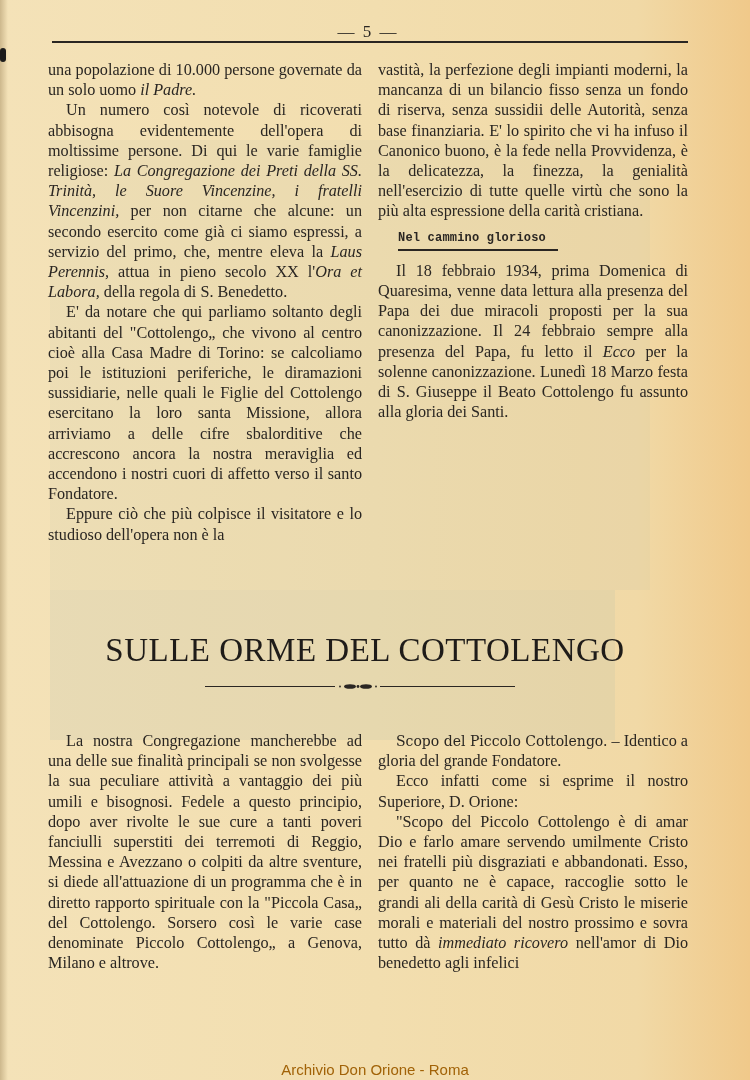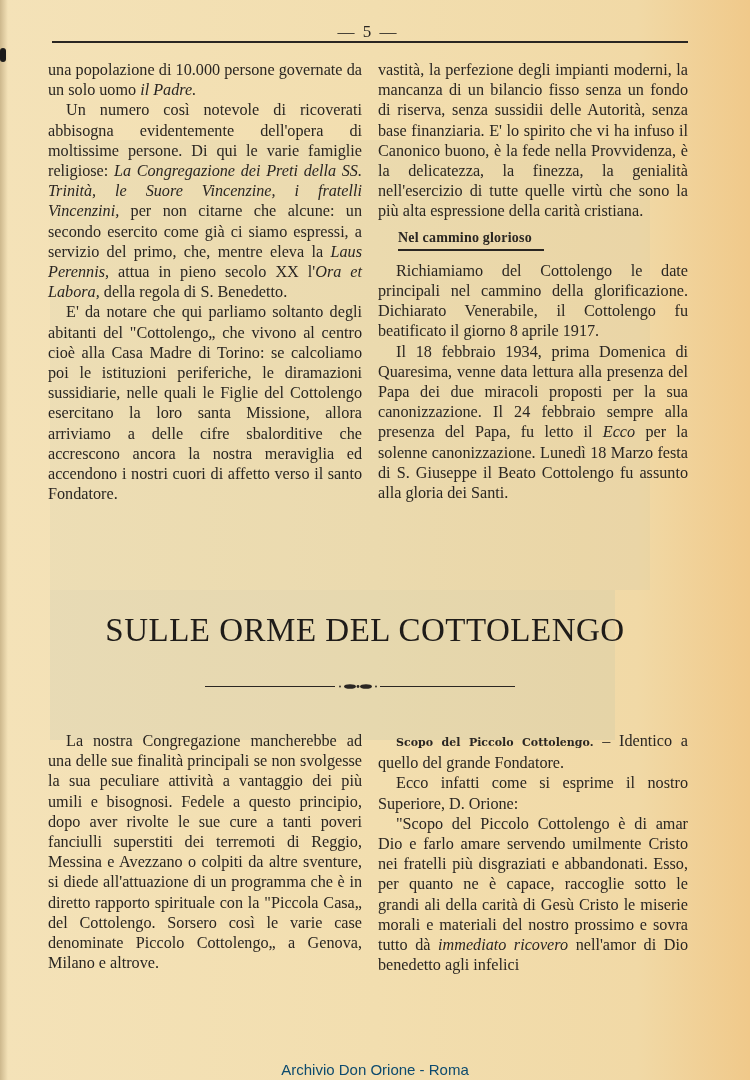--- a/index.html
+++ b/index.html
@@ -16,60 +16,60 @@
   .header { position: absolute; top: 22px; left: 50px; width: 636px; text-align: center; }
   .page-number { font-size: 17px; letter-spacing: 2px; }
   .header-rule { position: absolute; top: 41px; left: 52px; width: 636px; height: 2px; background: #2a2622; }
   .col { position: absolute; font-size: 16.2px; line-height: 20.2px; text-align: justify; }
   .col p { margin: 0; }
   .indent { text-indent: 18px; }
   .col-tl { left: 48px; top: 60px; width: 314px; }
   .col-tr { left: 378px; top: 60px; width: 310px; }
   .col-bl { left: 48px; top: 731px; width: 314px; }
   .col-br { left: 378px; top: 731px; width: 310px; }
-  .subheading { margin: 6px 0 10px 20px !important; font-family: Liberation Serif, serif; font-weight: bold; font-size: 14px;
+  .subheading { margin: 6px 0 10px 20px !important; font-family: Liberation Mono, monospace; font-weight: bold; font-size: 12px;
     display: inline-block; border-bottom: 2px solid #2a2622; padding: 0 12px 1px 0; letter-spacing: 0.2px; }
-  .section-title { position: absolute; top: 612px; left: 0; width: 730px; text-align: center;
+  .section-title { position: absolute; top: 632px; left: 0; width: 730px; text-align: center;
     font-size: 33px; letter-spacing: 0.5px; color: #1f1c19; }
   .ornament { position: absolute; top: 684px; left: 205px; width: 310px; height: 6px; }
   .ornament .line { position: absolute; top: 2px; height: 1px; background: #2a2622; }
   .ornament .l1 { left: 0; width: 130px; }
   .ornament .l2 { left: 175px; width: 135px; }
   .ornament .orn { position: absolute; left: 131px; top: -1px; width: 44px; height: 7px; }
   .photo-bg { position: absolute; left: 50px; top: 590px; width: 565px; height: 150px; background: rgba(180,190,170,0.18); }
   .photo-bg2 { position: absolute; left: 50px; top: 140px; width: 600px; height: 450px; background: rgba(180,190,170,0.10); }
   .footer { position: absolute; top: 1061px; left: 0; width: 750px; text-align: center;
-    font-family: "Liberation Sans", "DejaVu Sans", sans-serif; font-size: 15px; color: #0c4a6e; }
+    font-family: "Liberation Sans", "DejaVu Sans", sans-serif; font-size: 15px; color: #a16207; }
   i { }
-  b.bold { font-weight: bold; font-family: "DejaVu Serif", serif; font-size: 11px; }
+  b.bold { font-weight: normal; font-family: "DejaVu Serif", serif; font-size: 14px; }
 </style>
 </head>
 <body>
 
 <div class="page">
   <div class="left-edge"></div>
   <div class="dot"></div>
   <div class="photo-bg2"></div>
   <div class="photo-bg"></div>
 
   <div class="header">
     <span class="page-number">— 5 —</span>
   </div>
   <div class="header-rule"></div>
 
   <div class="col col-tl">
     <p><span>una popolazione di 10.000 persone governate da un solo uomo </span><i>il Padre.</i></p>
     <p class="indent"><span>Un numero così notevole di ricoverati abbisogna evidentemente dell'opera di moltissime persone. Di qui le varie famiglie religiose: </span><i>La Congregazione dei Preti della SS. Trinità, le Suore Vincenzine, i fratelli Vincenzini,</i><span> per non citarne che alcune: un secondo esercito come già ci siamo espressi, a servizio del primo, che, mentre eleva la </span><i>Laus Perennis,</i><span> attua in pieno secolo XX l'</span><i>Ora et Labora,</i><span> della regola di S. Benedetto.</span></p>
     <p class="indent">E' da notare che qui parliamo soltanto degli abitanti del "Cottolengo„ che vivono al centro cioè alla Casa Madre di Torino: se calcoliamo poi le istituzioni periferiche, le diramazioni sussidiarie, nelle quali le Figlie del Cottolengo esercitano la loro santa Missione, allora arriviamo a delle cifre sbalorditive che accrescono ancora la nostra meraviglia ed accendono i nostri cuori di affetto verso il santo Fondatore.</p>
+    <p class="indent">Eppure ciò che più colpisce il visitatore e lo studioso dell'opera non è la</p>
   </div>
 
   <div class="col col-tr">
     <p>vastità, la perfezione degli impianti moderni, la mancanza di un bilancio fisso senza un fondo di riserva, senza sussidii delle Autorità, senza base finanziaria. E' lo spirito che vi ha infuso il Canonico buono, è la fede nella Provvidenza, è la delicatezza, la finezza, la genialità nell'esercizio di tutte quelle virtù che sono la più alta espressione della carità cristiana.</p>
     <p class="subheading">Nel cammino glorioso</p>
-    <p class="indent">Richiamiamo del Cottolengo le date principali nel cammino della glorificazione. Dichiarato Venerabile, il Cottolengo fu beatificato il giorno 8 aprile 1917.</p>
     <p class="indent"><span>Il 18 febbraio 1934, prima Domenica di Quaresima, venne data lettura alla presenza del Papa dei due miracoli proposti per la sua canonizzazione. Il 24 febbraio sempre alla presenza del Papa, fu letto il </span><i>Ecco</i><span> per la solenne canonizzazione. Lunedì 18 Marzo festa di S. Giuseppe il Beato Cottolengo fu assunto alla gloria dei Santi.</span></p>
   </div>
 
   <div class="section-title">SULLE ORME DEL COTTOLENGO</div>
   <div class="ornament">
     <div class="line l1"></div>
     <svg class="orn" viewBox="0 0 44 7">
       <ellipse cx="14" cy="3.5" rx="6" ry="2.3" fill="#2a2622"></ellipse>
       <circle cx="22" cy="3.5" r="1.4" fill="#2a2622"></circle>
       <ellipse cx="30" cy="3.5" rx="6" ry="2.3" fill="#2a2622"></ellipse>
@@ -77,19 +77,19 @@
       <circle cx="40" cy="3.5" r="0.9" fill="#2a2622"></circle>
     </svg>
     <div class="line l2"></div>
   </div>
 
   <div class="col col-bl">
     <p class="indent">La nostra Congregazione mancherebbe ad una delle sue finalità principali se non svolgesse la sua peculiare attività a vantaggio dei più umili e bisognosi. Fedele a questo principio, dopo aver rivolte le sue cure a tanti poveri fanciulli superstiti dei terremoti di Reggio, Messina e Avezzano o colpiti da altre sventure, si diede all'attuazione di un programma che è in diretto rapporto spirituale con la "Piccola Casa„ del Cottolengo. Sorsero così le varie case denominate Piccolo Cottolengo„ a Genova, Milano e altrove.</p>
   </div>
 
   <div class="col col-br">
-    <p class="indent"><b class="bold">Scopo del Piccolo Cottolengo.</b><span> – Identico a quello del grande Fondatore.</span></p>
+    <p class="indent"><b class="bold">Scopo del Piccolo Cottolengo.</b><span> – Identico a gloria del grande Fondatore.</span></p>
     <p class="indent">Ecco infatti come si esprime il nostro Superiore, D. Orione:</p>
     <p class="indent"><span>"Scopo del Piccolo Cottolengo è di amar Dio e farlo amare servendo umilmente Cristo nei fratelli più disgraziati e abbandonati. Esso, per quanto ne è capace, raccoglie sotto le grandi ali della carità di Gesù Cristo le miserie morali e materiali del nostro prossimo e sovra tutto dà </span><i>immediato ricovero</i><span> nell'amor di Dio benedetto agli infelici</span></p>
   </div>
 
   <div class="footer">Archivio Don Orione - Roma</div>
 </div>
 
 </body></html>

